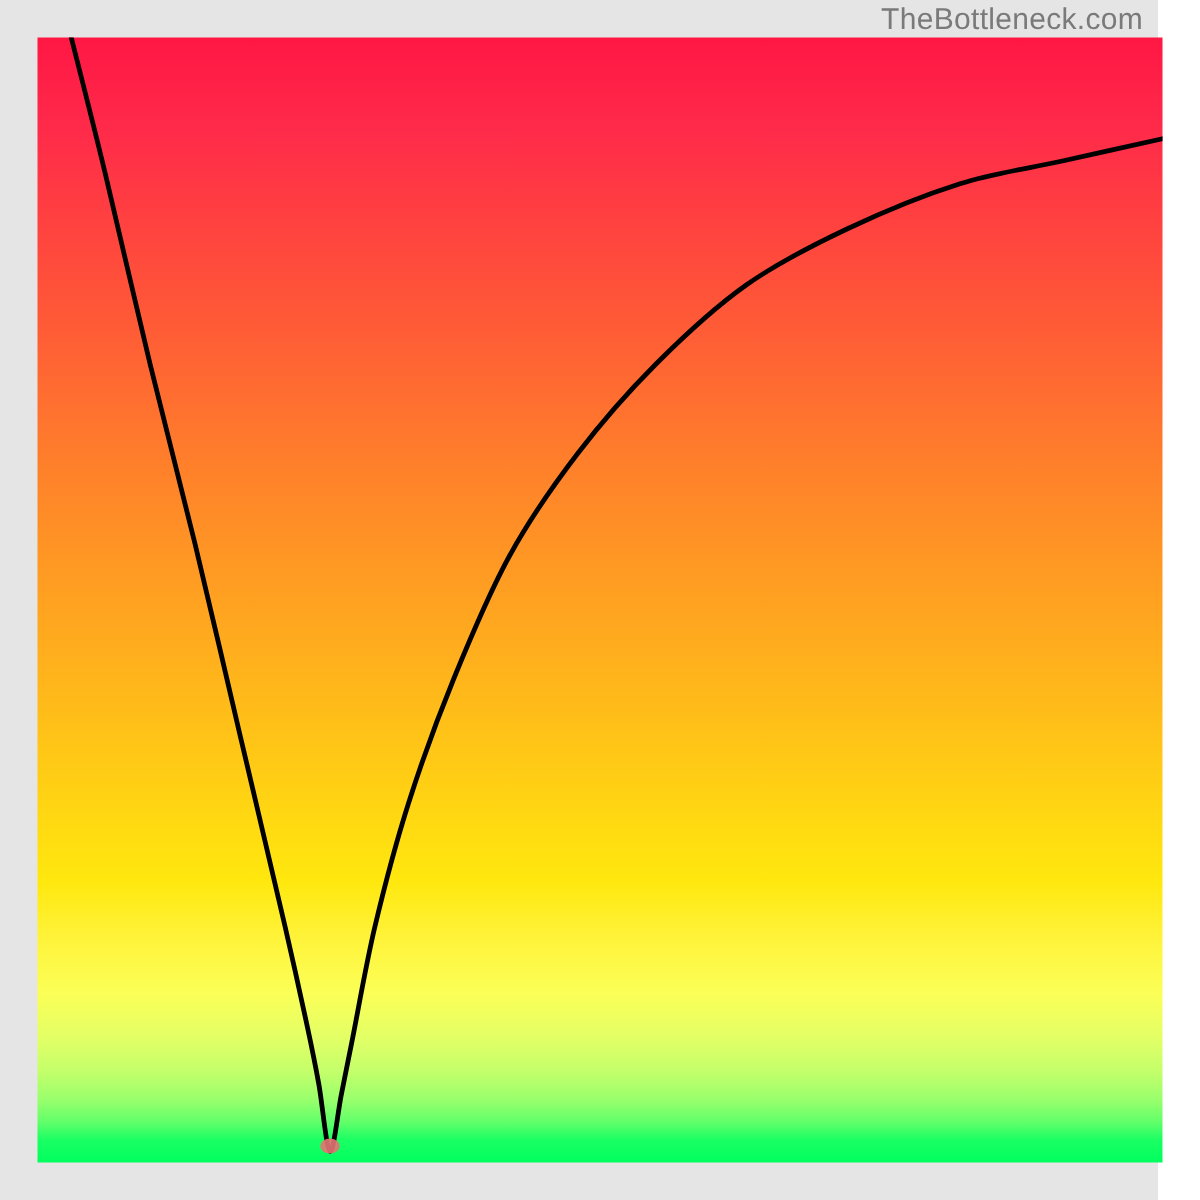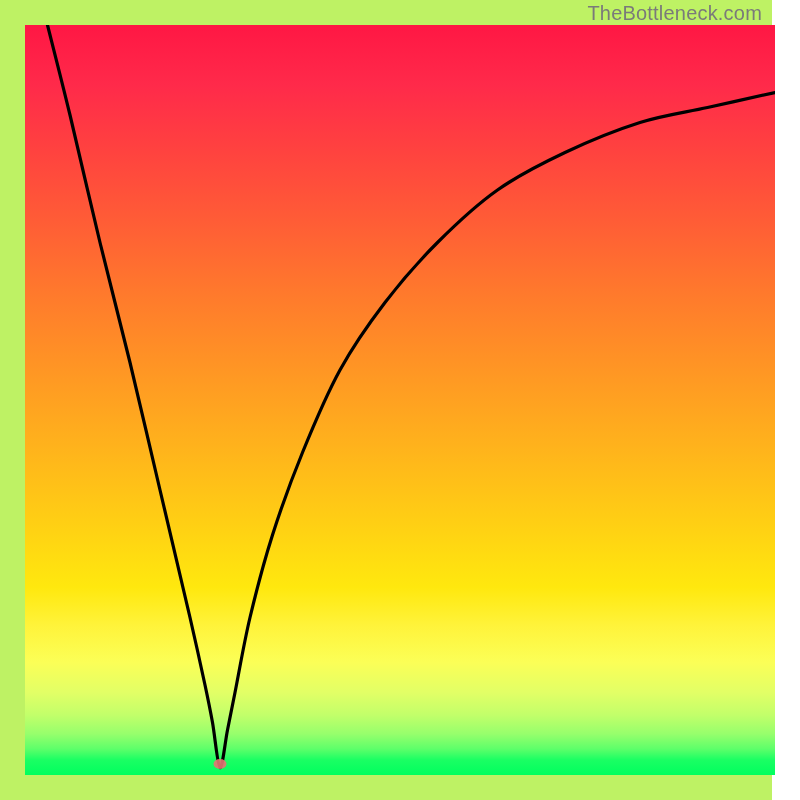--- a/index.html
+++ b/index.html
@@ -1,19 +1,19 @@
 <!DOCTYPE html>
 <html><head>
 <meta charset="utf-8">
 <style>
   * { margin: 0; padding: 0; box-sizing: border-box; }
   html, body { width: 800px; height: 800px; overflow: hidden; }
   .frame {
     width: 772px; height: 800px;
-    background: #bef264;
+    background: #e5e5e5;
     position: relative;
   }
   .plot {
     position: absolute;
     left: 25px; top: 25px;
     width: 750px; height: 750px;
     background: linear-gradient(to bottom,
       #ff1744 0%,
       #ff2a4a 8%,
       #ff4040 16%,

